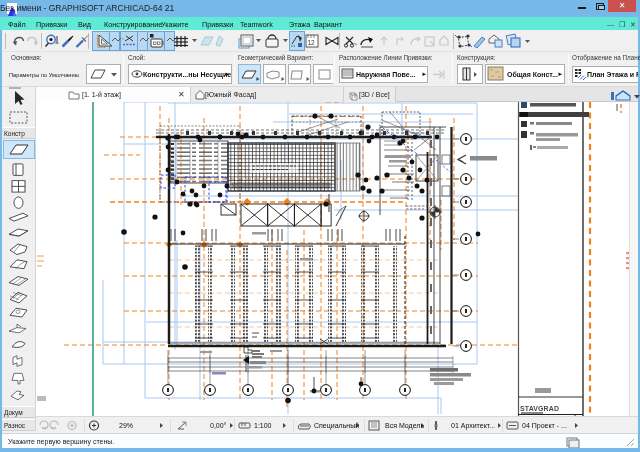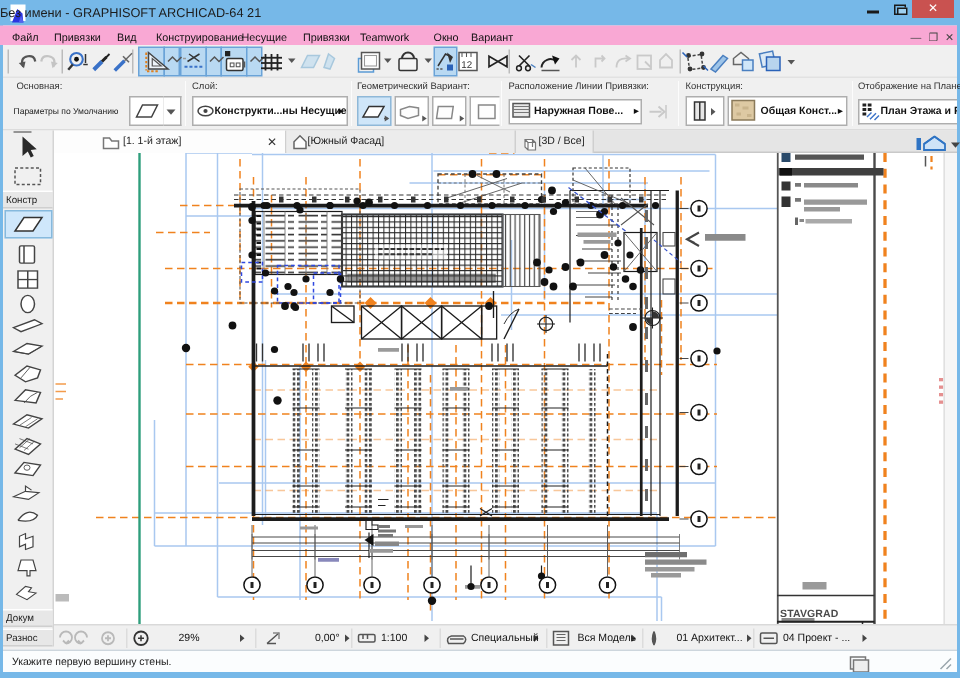--- a/index.html
+++ b/index.html
@@ -2,21 +2,21 @@
 <html><head><meta charset="utf-8">
 <style>
 *{margin:0;padding:0;box-sizing:border-box}
 html,body{width:640px;height:452px;overflow:hidden;font-family:"Liberation Sans",sans-serif}
 #win{position:absolute;left:0;top:0;width:640px;height:452px;background:#f0f0f0;border:2px solid #76b8e8;border-top:none}
 .abs{position:absolute}
 #titlebar{left:0;top:0;width:640px;height:17px;background:#76b8e8}
 #title{left:0;top:3px;width:604px;text-align:left;font-size:8.5px;color:#1c1c1c}
 #appicon{left:7px;top:3px;width:10px;height:11px;background:#fff;}
 #closebtn{left:608px;top:0;width:28px;height:12px;background:#c95250;color:#fff;font-size:8px;text-align:center;line-height:12px}
-#menubar{left:0;top:17px;width:638px;height:13px;background:#f9a8d4;font-size:7.2px;color:#111}
+#menubar{left:0;top:17px;width:638px;height:13px;background:#5eead4;font-size:7.2px;color:#111}
 #menubar span{position:absolute;top:3px}
 #toolbar{left:2px;top:30px;width:636px;height:22px;background:#f0f0f0;border-bottom:1px solid #e2e2e2}
 #infobar{left:2px;top:52px;width:636px;height:35px;background:#f0f0f0;border-bottom:1px solid #dcdcdc}
 .gtitle{position:absolute;top:2px;font-size:6.3px;color:#333;white-space:nowrap}
 .gsep{position:absolute;top:2px;width:1px;height:30px;background:#d8d8d8;border-right:1px solid #fcfcfc}
 .ibtn{position:absolute;background:#fff;border:1px solid #aeaeae;font-size:7px;color:#111;white-space:nowrap;overflow:hidden}
 #tabbar{left:2px;top:87px;width:636px;height:15px;background:#e5e5e5;border-bottom:1px solid #c9c9c9;font-size:7px;color:#222}
 .tab{position:absolute;top:0;height:16px;border-right:1px solid #cfcfcf}
 #palette{left:2px;top:87px;width:34px;height:344px;background:#f0f0f0;border-right:1px solid #d4d4d4}
 .phead{position:absolute;left:0;width:33px;height:12px;background:#e7e7e7;border-top:1px solid #fff;border-bottom:1px solid #cfcfcf;font-size:6.5px;color:#222;padding-left:2px;line-height:12px;overflow:hidden;white-space:nowrap}
@@ -36,24 +36,24 @@
 <div class="abs" id="title">Без имени - GRAPHISOFT ARCHICAD-64 21</div>
 <div class="abs" style="left:578px;top:7px;width:8px;height:1.5px;background:#1a1a1a"></div>
 <div class="abs" style="left:596px;top:3px;width:8px;height:7px;border:1px solid #1a1a1a;background:transparent"></div>
 <div class="abs" style="left:598px;top:5px;width:7px;height:5px;border:1px solid #1a1a1a;background:#9fd0f0"></div>
 <div class="abs" id="closebtn">✕</div>
 <div class="abs" id="menubar">
 <span style="left:8px">Файл</span>
     <span style="left:36px">Привязки</span>
     <span style="left:78px">Вид</span>
 <span style="left:104px">Конструирование</span>
-    <span style="left:161px">Несущие</span>
+    <span style="left:161px">Укажите</span>
     <span style="left:202px">Привязки</span>
 <span style="left:240px">Teamwork</span>
-    <span style="left:289px">Окно</span>
+    <span style="left:289px">Этажа</span>
     <span style="left:314px">Вариант</span>
 <span style="left:607px;color:#444">—</span>
     <span style="left:619px;color:#444">❐</span>
     <span style="left:630px;color:#444">✕</span>
 </div>
 <div class="abs" id="toolbar"><svg width="636" height="22" id="tbsvg">
 <g stroke="#bbb">
         <line x1="3.5" y1="3" x2="3.5" y2="19"></line>
         <line x1="39.5" y1="3" x2="39.5" y2="19"></line>
         <line x1="86.5" y1="3" x2="86.5" y2="19"></line>

